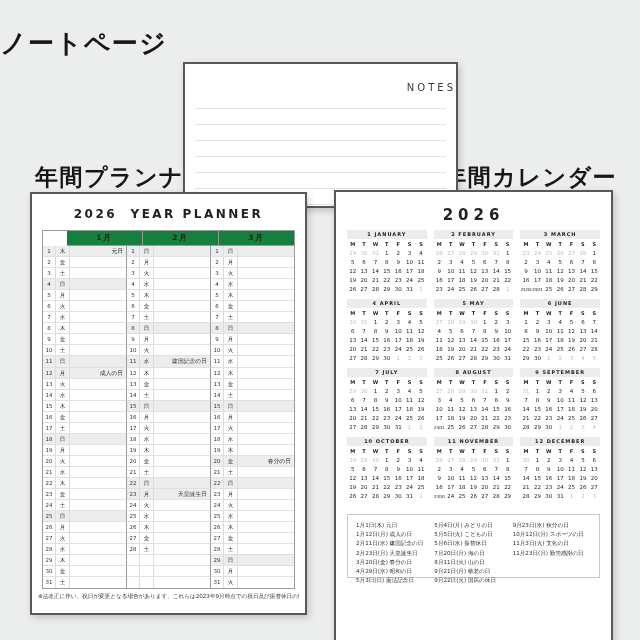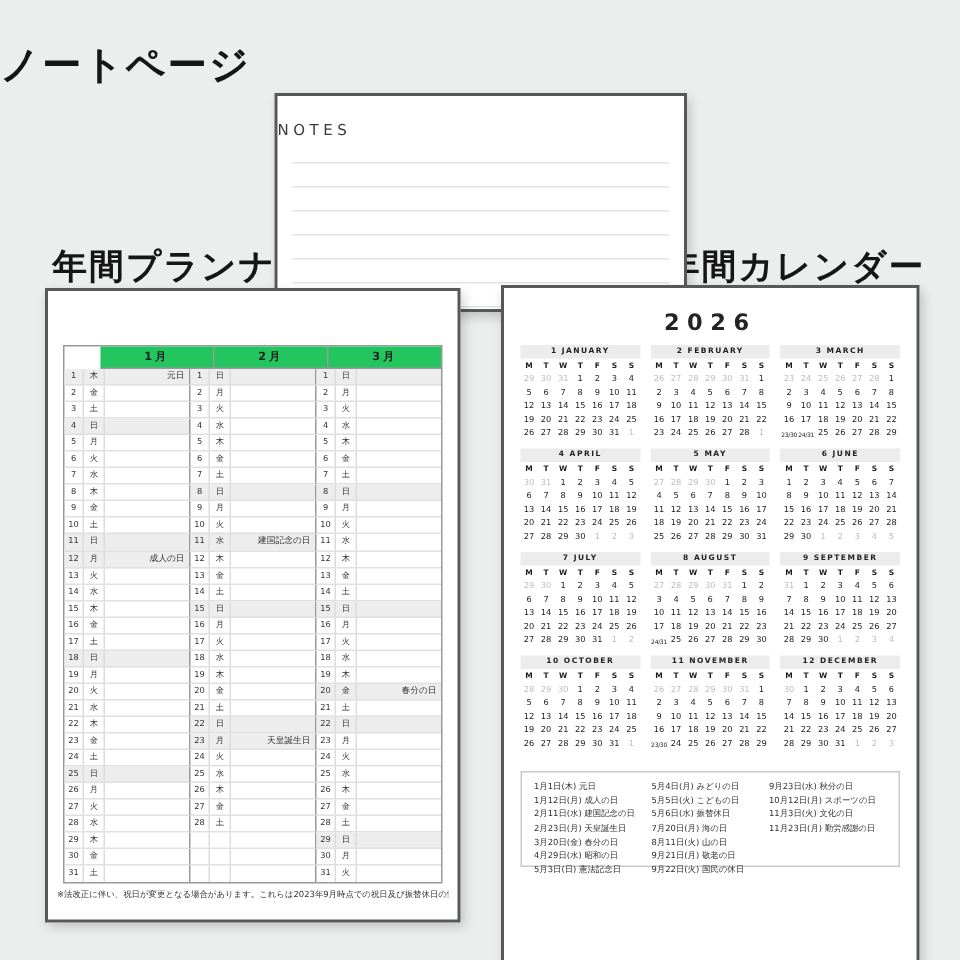--- a/index.html
+++ b/index.html
@@ -12,28 +12,28 @@
   .label{position:absolute;font-weight:700;color:#161616;letter-spacing:1.5px;}
   .label-notes{top:26px;left:0;width:100%;font-size:26px;}
   .label-planner{top:162px;left:35px;font-size:23px;}
   .label-calendar{top:162px;right:23px;font-size:23px;}
 
   .page{position:absolute;background:#fff;border:2px solid #585858;
     box-shadow:2px 3px 7px rgba(0,0,0,.18);box-sizing:border-box;}
 
   
   .notes-page{left:183px;top:62px;width:275px;height:146px;z-index:1;}
-  .notes-title{text-align:left;margin-top:18px;font-size:10px;letter-spacing:3px;color:#3a3a3a;font-weight:400;}
+  .notes-title{text-align:right;margin-top:18px;font-size:10px;letter-spacing:3px;color:#3a3a3a;font-weight:400;}
   .nline{position:absolute;left:10px;right:10px;height:1px;background:#e3e3e3;}
 
   
   .planner-page{left:30px;top:192px;width:277px;height:423px;z-index:2;}
   .pl-title{text-align:center;margin-top:13px;font-size:12px;font-weight:700;letter-spacing:2.5px;color:#232323;white-space:pre;}
   .pl-table{position:absolute;left:10px;right:10px;top:36px;border:1px solid #9a9a9a;}
-  .pl-head{display:flex;height:14px;background:#22c55e;border-bottom:1px solid #9a9a9a;margin-left:24px;}
+  .pl-head{display:flex;height:14px;background:#15803d;border-bottom:1px solid #9a9a9a;margin-left:24px;}
   .pl-head div{flex:1;text-align:center;font-size:7.5px;font-weight:700;letter-spacing:2px;line-height:14px;border-right:1px solid #9a9a9a;color:#222;}
   .pl-head div:last-child{border-right:none;}
   .pl-row{display:flex;height:11.06px;}
   .pl-cell{flex:1;display:flex;border-right:1px solid #9a9a9a;border-bottom:1px solid #e0e0e0;box-sizing:border-box;}
   .pl-cell:last-child{border-right:none;}
   .pl-row:last-child .pl-cell{border-bottom:none;}
   .pl-cell.sh{background:#ededed;}
   .pl-num{width:12px;font-size:5.5px;text-align:center;line-height:10.5px;color:#333;border-right:1px solid #dcdcdc;}
   .pl-wd{width:13px;font-size:5.5px;text-align:center;line-height:10.5px;color:#333;border-right:1px solid #dcdcdc;}
   .pl-note{flex:1;font-size:5.8px;text-align:right;line-height:10.5px;padding-right:3px;color:#333;}
@@ -67,20 +67,21 @@
       <div class="nline" style="top: 60px;"></div>
       <div class="nline" style="top: 76px;"></div>
       <div class="nline" style="top: 92px;"></div>
       <div class="nline" style="top: 108px;"></div>
       <div class="nline" style="top: 124px;"></div>
       <div class="nline" style="top: 140px;"></div>
     </div>
 </section>
 
 <section class="page planner-page">
+  <div class="pl-title">2026  YEAR PLANNER</div>
   <div class="pl-table" id="plannerTable">
       <div class="pl-head">
         <div>1月</div>
         <div>2月</div>
         <div>3月</div>
       </div>
       <div class="pl-row">
         <div class="pl-cell sh">
           <div class="pl-num">1</div>
           <div class="pl-wd">木</div>

